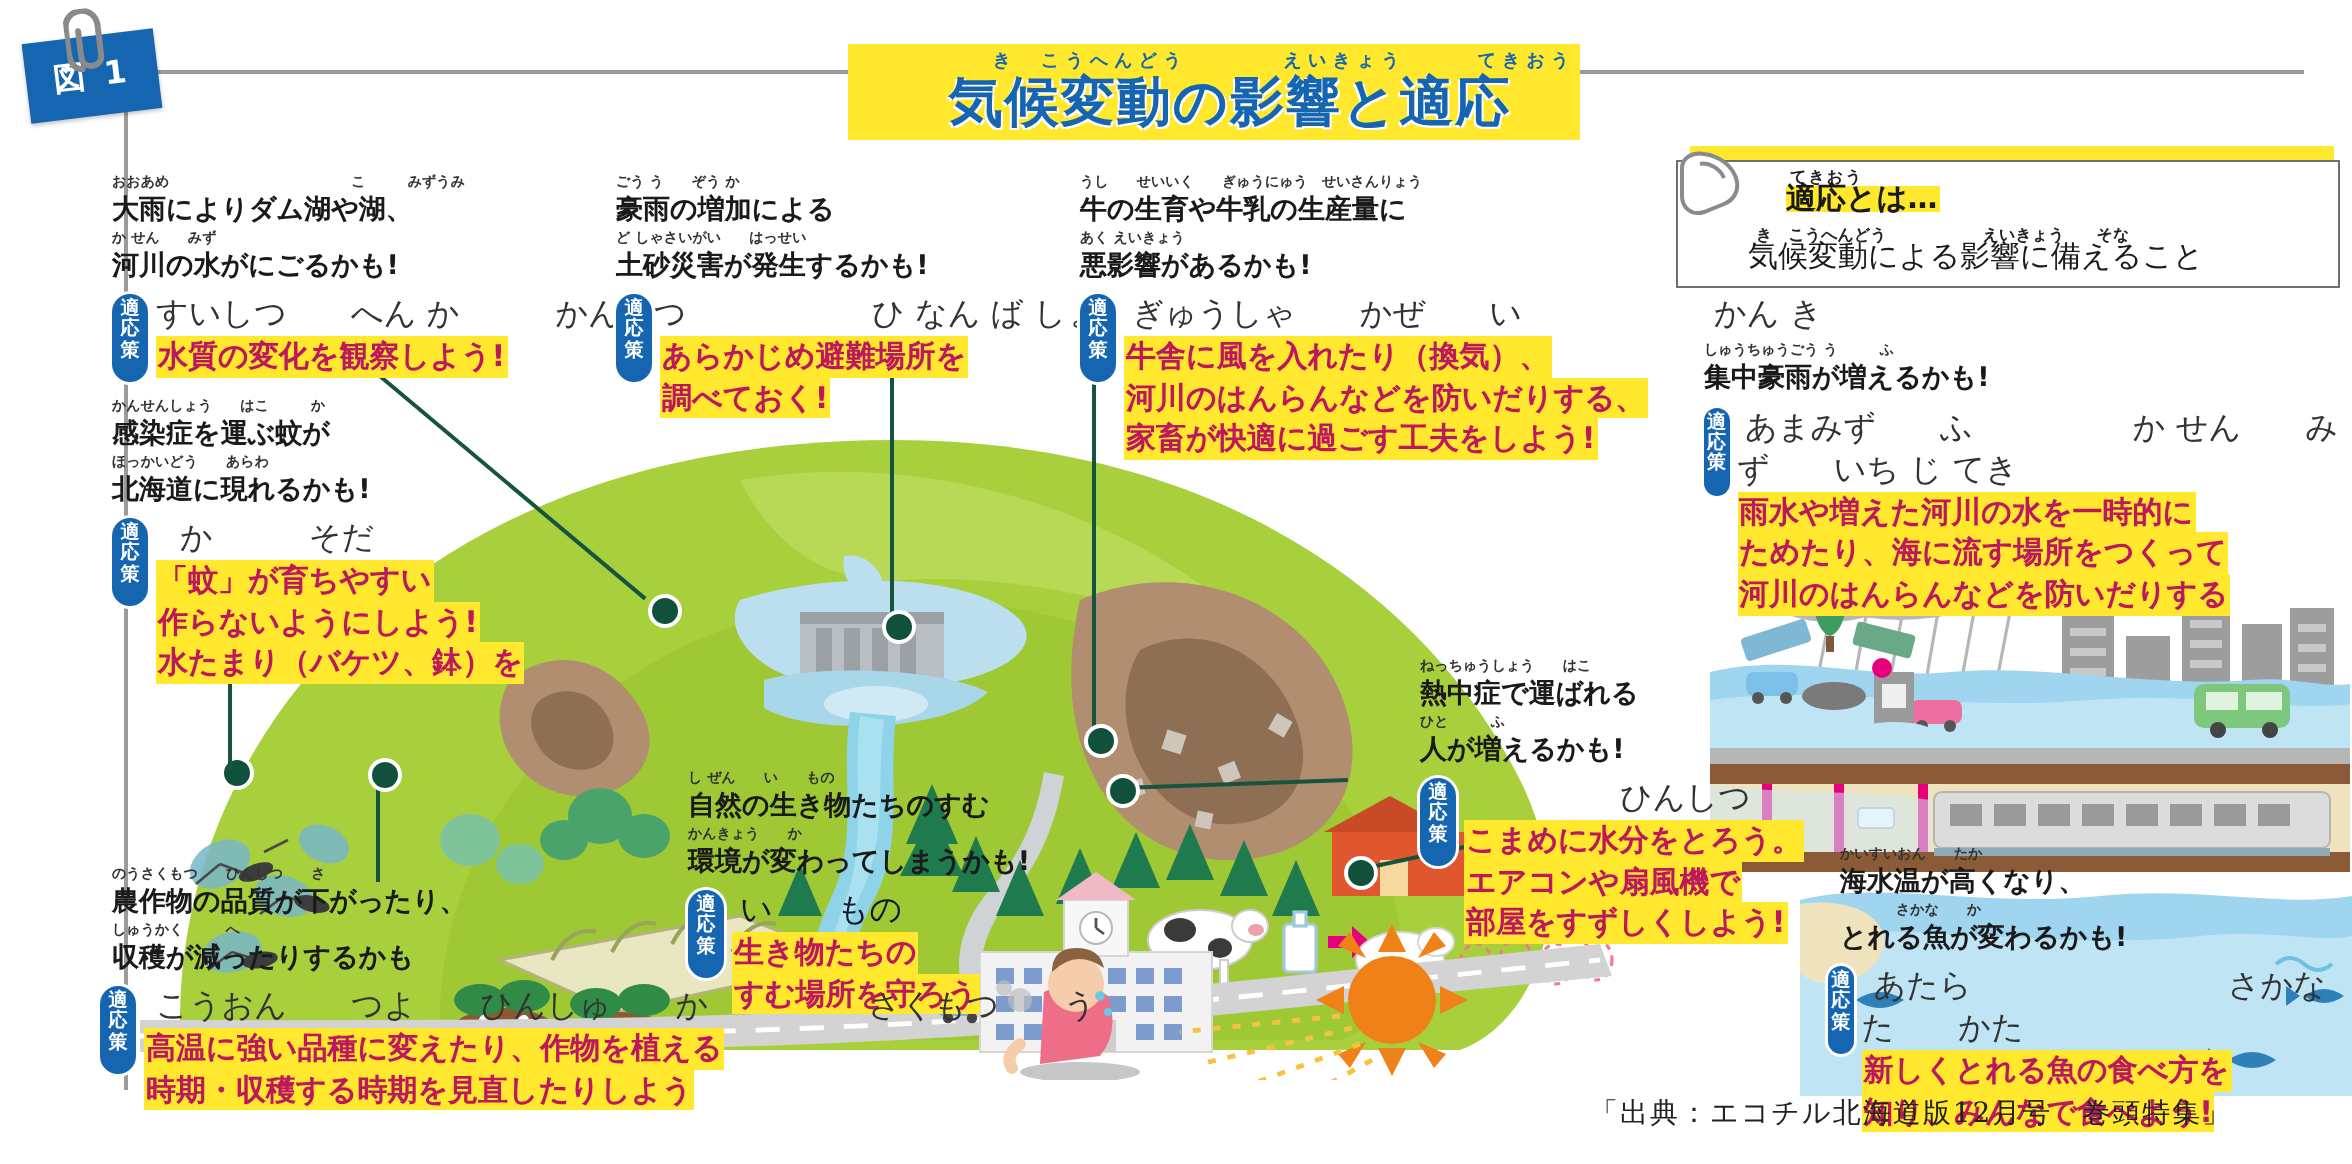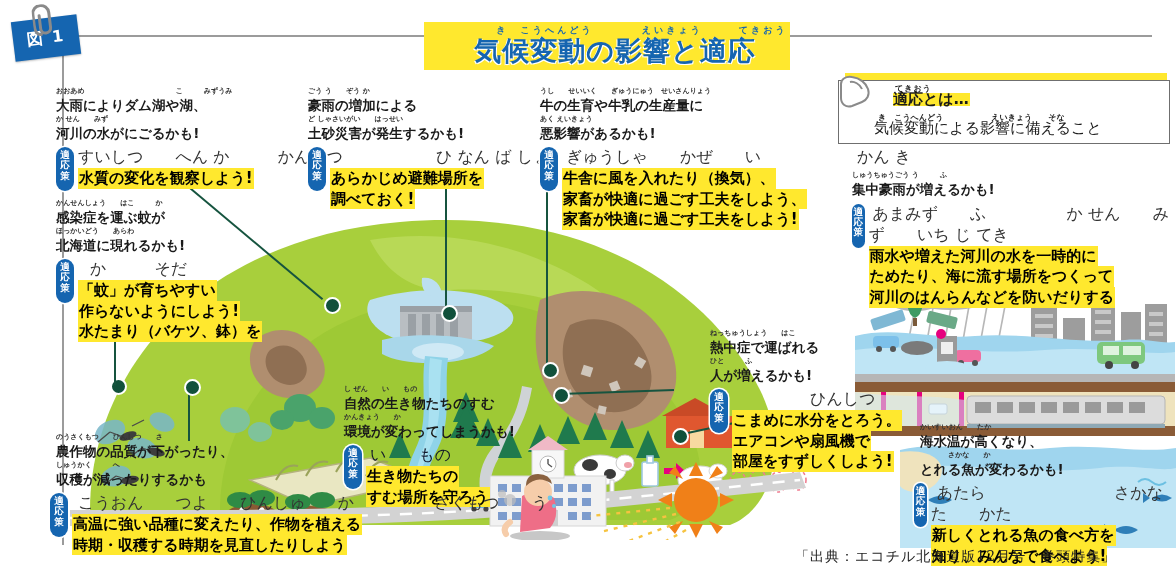--- a/index.html
+++ b/index.html
@@ -66,21 +66,21 @@
     display:inline-block;width:18px;min-height:38px;background:#1565b0;border-radius:9px;
     color:#fff;font-size:9.5px;font-weight:bold;text-align:center;line-height:1.08;
     padding:3px 0 3px 0;letter-spacing:0;vertical-align:top;
     box-shadow:0 0 0 1.5px #fff;
   }
   .badge span{display:block;}
   .c-action{
     display:inline-block;vertical-align:top;margin-left:4px;
   }
   .c-action .ln{
-    display:inline-block;background:#ffe82e;color:#000000;font-size:15px;font-weight:bold;
+    display:inline-block;background:#ffe82e;color:#be185d;font-size:15px;font-weight:bold;
     line-height:1.38;white-space:nowrap;padding:0 1px;
   }
   .row{display:block;}
 
   
   .conn{position:absolute;background:#16543f;transform-origin:0 0;height:2px;}
   .dot{position:absolute;width:13px;height:13px;border-radius:50%;background:#11513b;border:2px solid #fff;}
 
   
   .source{
@@ -554,21 +554,21 @@
     </div>
     <div style="margin-top:4px;display:flex;align-items:flex-start">
       <span class="badge">
         <span>適</span>
           <span>応</span>
           <span>策</span>
       </span>
       <span class="c-action">
         <span class="rb" style="color:#333;margin-left:4px">ぎゅうしゃ　　かぜ　　い　　　　　　かん き</span>
         <span class="row"><span class="ln">牛舎に風を入れたり（換気）、</span></span>
-        <span class="row"><span class="ln">家畜が快適に過ごす工夫をしよう、</span></span>
+        <span class="row"><span class="ln">河川のはんらんなどを防いだりする、</span></span>
         <span class="row"><span class="ln">家畜が快適に過ごす工夫をしよう!</span></span>
       </span>
     </div>
   </div>
 
   <div class="callout" style="left:56px;top:200px">
     <div class="c-head">
       <span class="rb">かんせんしょう　　はこ　　　か</span>
       <span class="row">感染症を運ぶ蚊が</span>
       <span class="rb">ほっかいどう　　あらわ</span>

